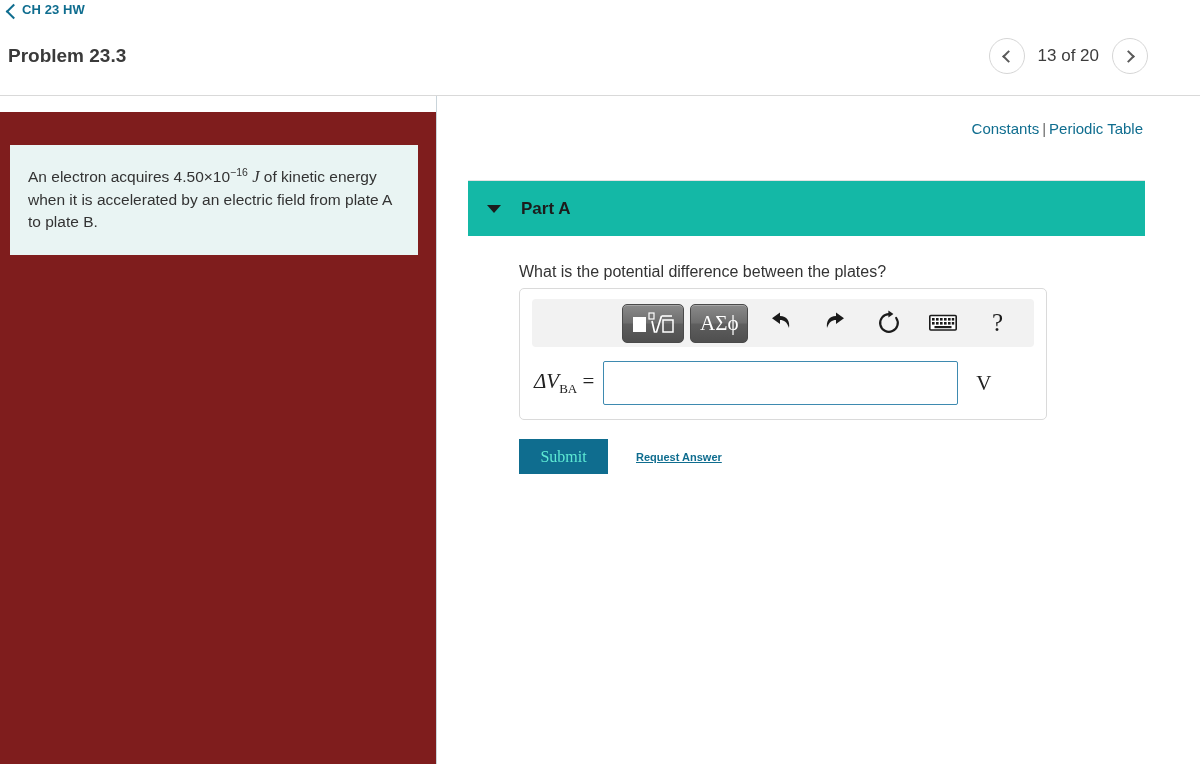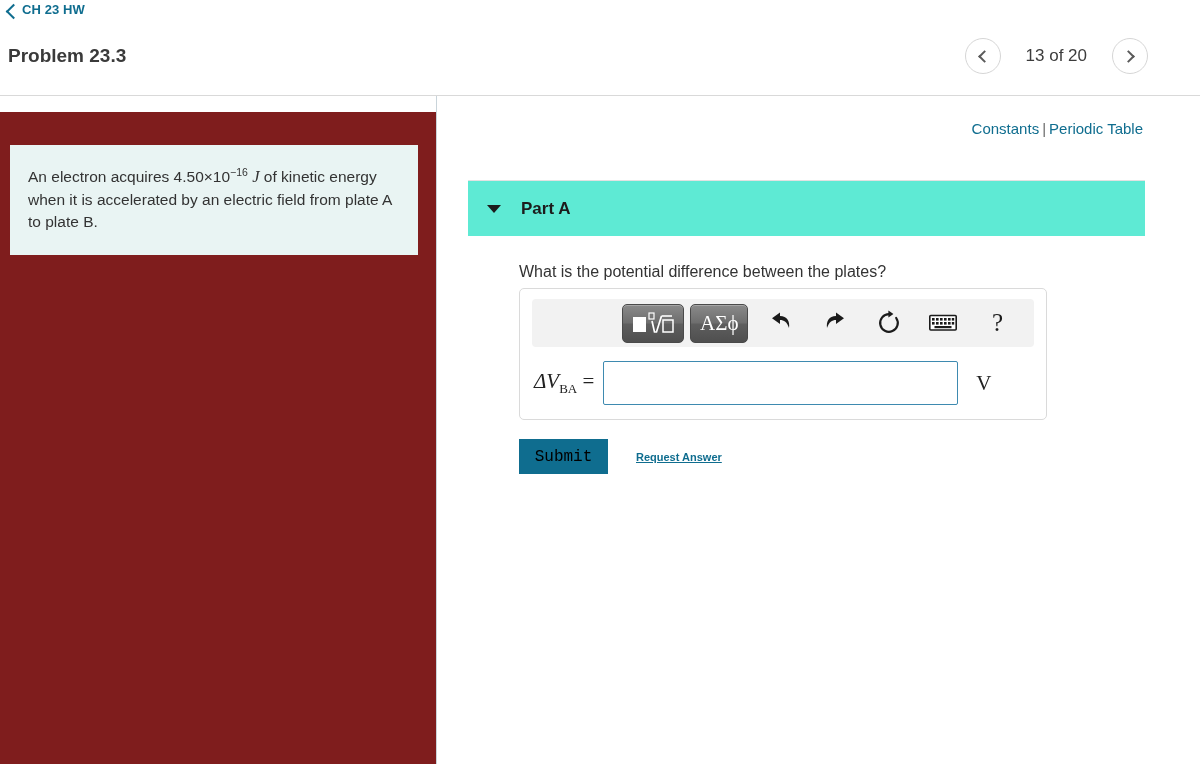--- a/index.html
+++ b/index.html
@@ -26,21 +26,21 @@
     border-left: 2.6px solid #0f6d8f; border-bottom: 2.6px solid #0f6d8f;
     transform: rotate(45deg);
     margin-right: 3px; position: relative; top: 0px;
   }
   .problem-title {
     position: absolute; left: 8px; top: 45px;
     font-size: 19px; font-weight: bold; color: #3a3a3a;
   }
   .pager {
     position: absolute; right: 52px; top: 38px;
-    display: flex; align-items: center; gap: 25px;
+    display: flex; align-items: center; gap: 13px;
   }
   .pager-btn {
     width: 36px; height: 36px; border-radius: 50%;
     border: 1px solid #d6d6d6; background: #fff;
     display: flex; align-items: center; justify-content: center;
     cursor: pointer;
   }
   .pager-btn .chev {
     display:inline-block; width: 9px; height: 9px;
     border-top: 2px solid #5a5a5a; border-right: 2px solid #5a5a5a;
@@ -80,21 +80,21 @@
   }
   .const-links {
     position: absolute; right: 57px; top: 24px;
     font-size: 15px; color: #0f6d8f;
   }
   .const-links a { color: #0f6d8f; text-decoration: none; text-align: center; }
   .const-links .sep { color: #6a6a6a; margin: 0 3px; }
 
   .part-section { position: absolute; left: 31px; width: 677px; }
   .part-header {
-    height: 56px; background: #5eead4;
+    height: 56px; background: #14b8a6;
     border-top: 1px solid #e2e2e2;
     display: flex; align-items: center;
     padding-left: 19px;
   }
   .caret {
     width: 0; height: 0;
     border-left: 7px solid transparent; border-right: 7px solid transparent;
     border-top: 8px solid #1c1c1c;
     margin-right: 20px; cursor: pointer;
   }
@@ -146,23 +146,23 @@
     font-size: 16px; padding: 0 8px;
     font-family: "Liberation Sans", sans-serif;
   }
   .unit-label {
     font-family: "Liberation Serif", serif; font-size: 21px;
     color: #222; margin-left: 18px;
   }
 
   .action-row { display: flex; align-items: center; margin-top: 19px; }
   .submit-btn {
-    background: #0f6d8f; color: #000000; border: none;
+    background: #0f6d8f; color: #5eead4; border: none;
     width: 89px; height: 35px; font-size: 16px;
-    font-family: Liberation Mono, monospace; cursor: pointer;
+    font-family: Liberation Serif, serif; cursor: pointer;
   }
   .request-link {
     margin-left: 28px; font-size: 11px; font-weight: bold;
     color: #0f6d8f; text-decoration: underline; cursor: pointer;
   }
 
   
   .choice-box {
     margin-top: 22px; width: 347px;
     border: 1px solid #dcdcdc; border-radius: 5px;

